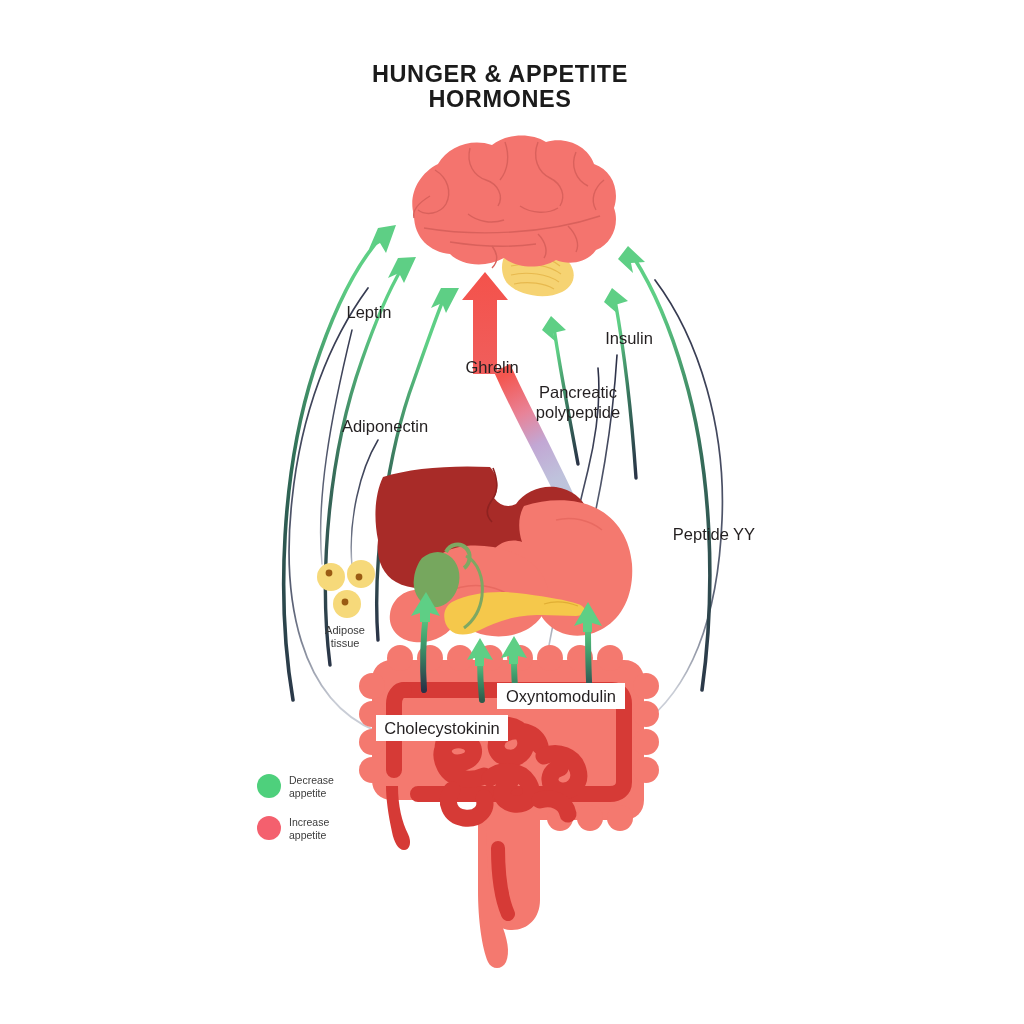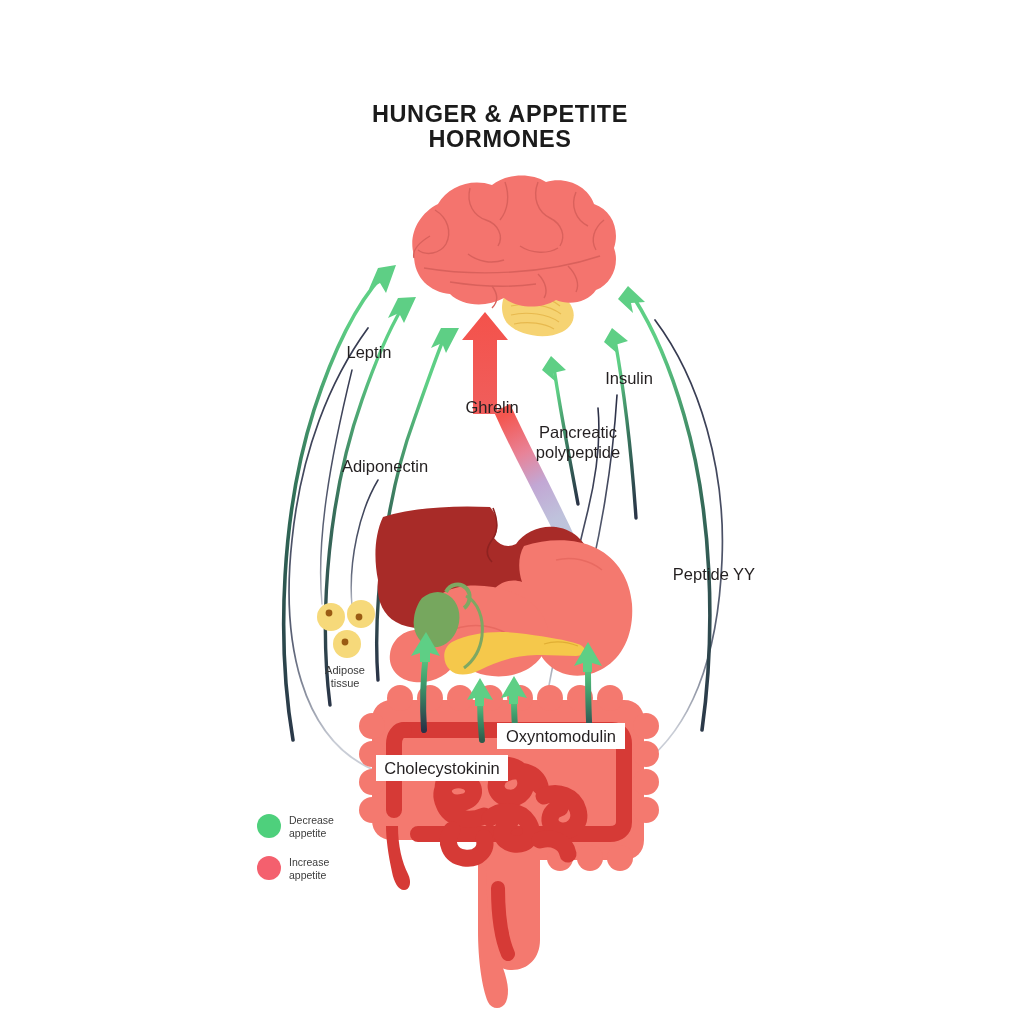--- a/index.html
+++ b/index.html
@@ -2,21 +2,21 @@
 <html><head>
 <meta charset="utf-8">
 <title>Hunger &amp; Appetite Hormones</title>
 <style>
   html,body{margin:0;padding:0;background:#ffffff;}
   body{
     width:1024px;height:1024px;
     font-family:"Liberation Sans","DejaVu Sans",sans-serif;
     overflow:hidden;position:relative;
   }
-  #stage{position:absolute;inset:0;width:1024px;height:977px;margin-top:40px;}
+  #stage{position:absolute;inset:0;width:1024px;height:977px;}
   svg#figure{position:absolute;left:0;top:0;width:1024px;height:1024px;display:block;}
 
   .title-text{
     font-family:"Liberation Sans","DejaVu Sans",sans-serif;
     font-weight:bold;font-size:23.5px;fill:#1b1b1b;letter-spacing:0.6px;
     text-anchor:middle;
   }
   .hormone-label{
     font-family:"Liberation Sans","DejaVu Sans",sans-serif;
     font-size:16.5px;fill:#231f20;text-anchor:middle;

